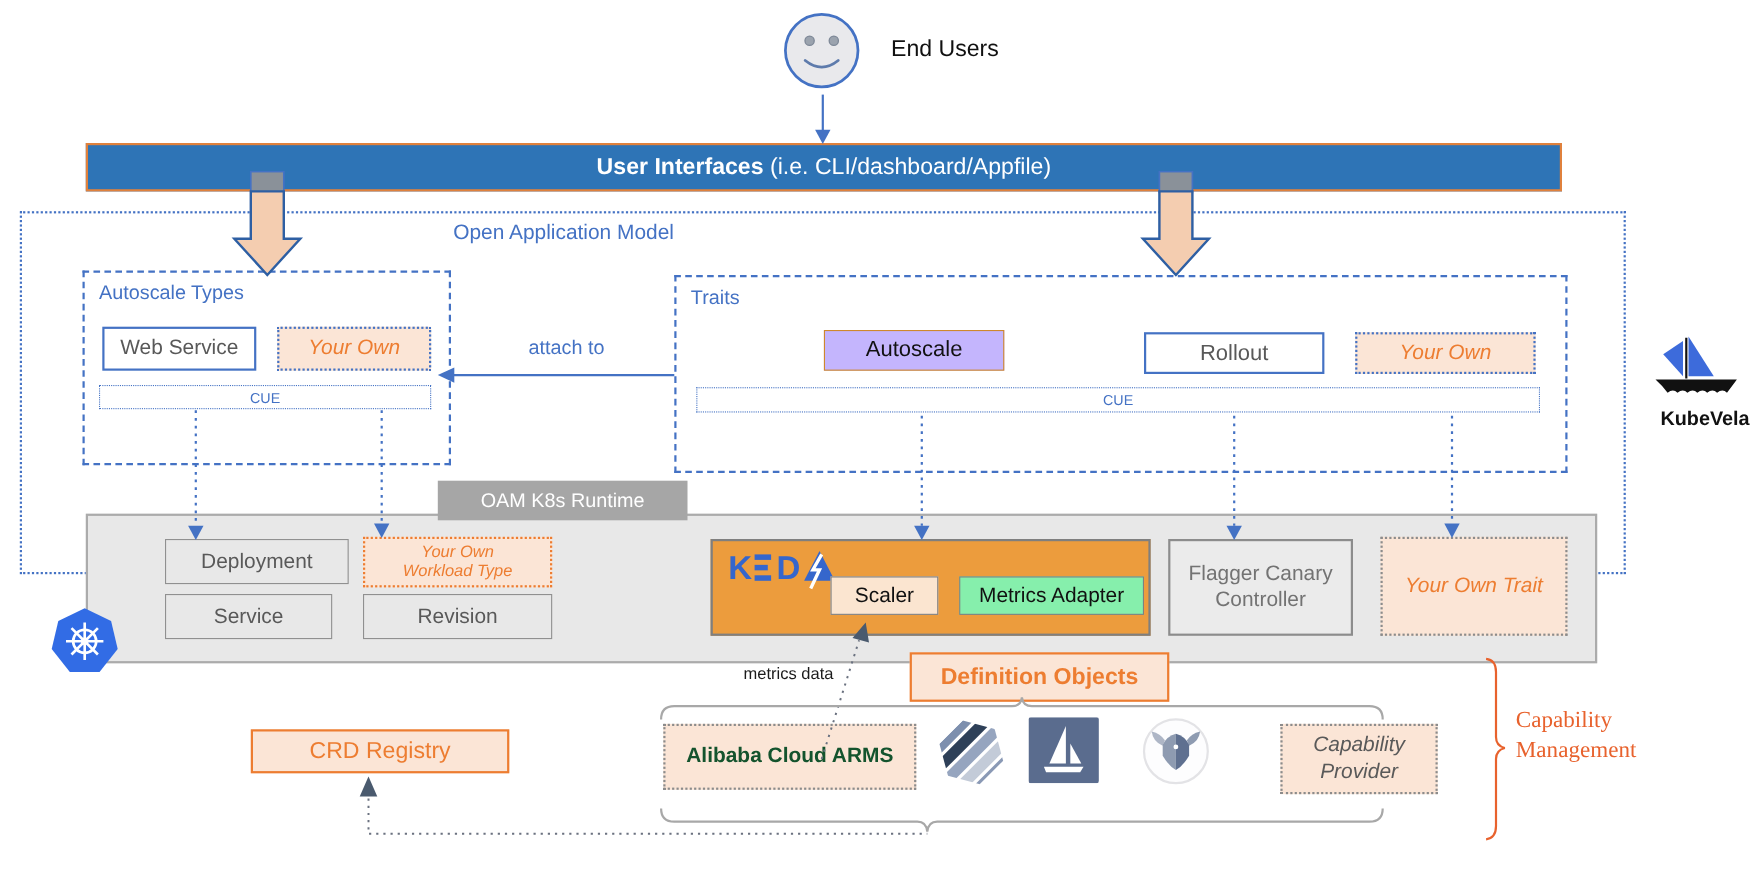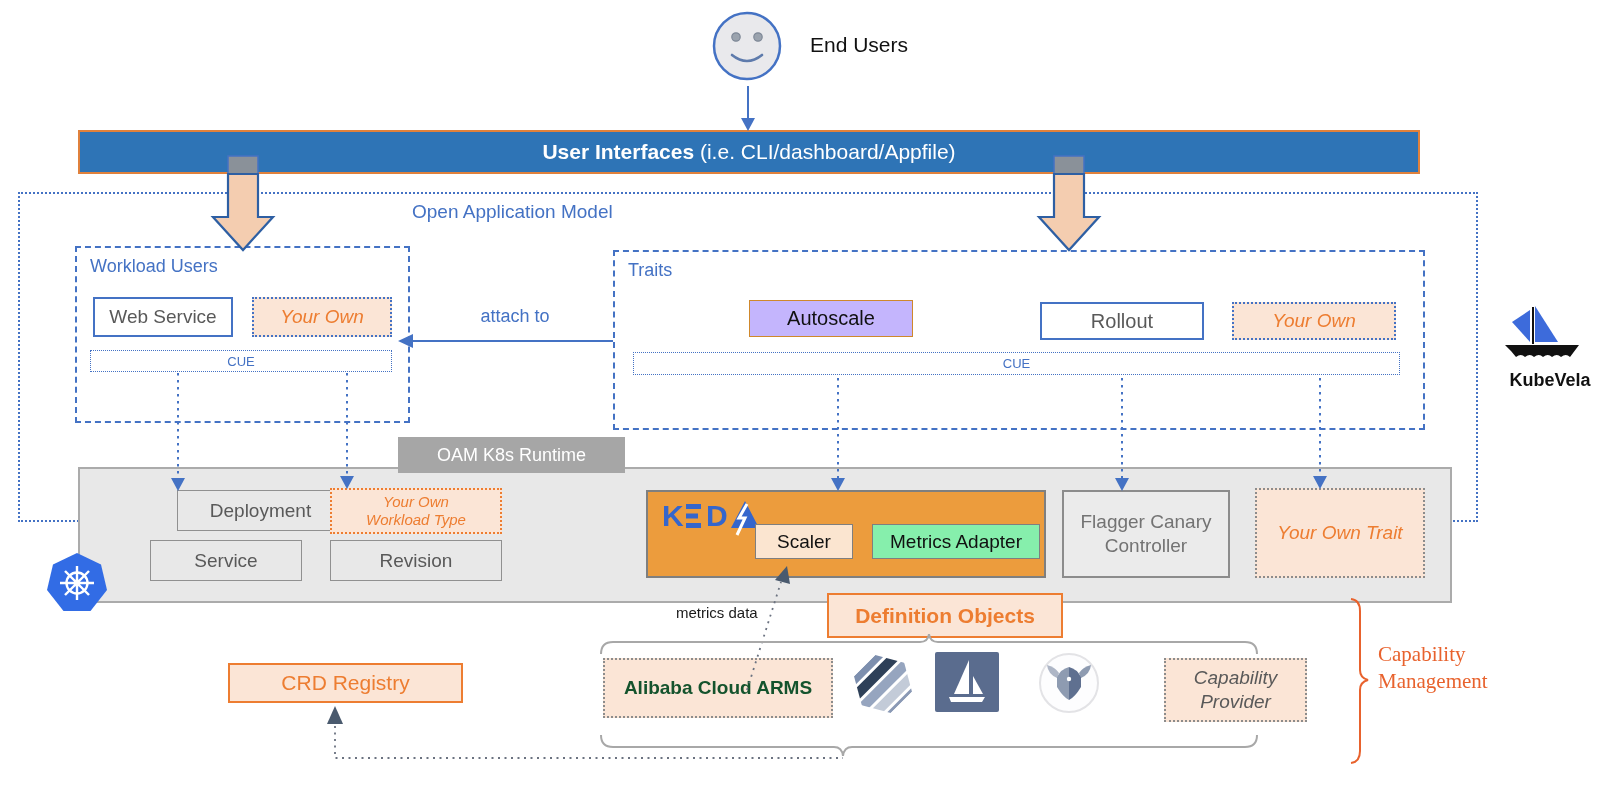--- a/index.html
+++ b/index.html
@@ -29,21 +29,21 @@
   #cue-workload{left:90px;top:350px;width:302px;height:22px;}
   #cue-traits{left:633px;top:352px;width:767px;height:23px;}
   #attach-to{left:452px;top:306px;width:126px;font-size:18px;}
   #autoscale{left:749px;top:300px;width:164px;height:37px;background:#c4b5fd;border:1px solid #CF882C;color:#111;font-size:20px;}
   #rollout{left:1040px;top:302px;width:164px;height:38px;background:#fff;border:2px solid #4472C4;font-size:20px;}
   #your-own-trait-top{left:1232px;top:302px;width:164px;height:38px;background:#FBE5D6;border:2px dotted #4472C4;font-size:19px;}
   
   #runtime-label{left:398px;top:437px;width:227px;height:36px;background:#A6A6A6;color:#fff;font-size:18px;z-index:3;}
   #runtime-box{left:78px;top:467px;width:1374px;height:136px;background:#E8E8E8;border:2px solid #ABABAB;z-index:1;}
   .rt-node{background:#E8E8E8;border:1.5px solid #909090;color:#595959;font-size:19px;z-index:2;}
-  #deployment{left:150px;top:490px;width:167px;height:41px;margin-left:27px;}
+  #deployment{left:150px;top:490px;width:167px;height:41px;}
   #service{left:150px;top:540px;width:152px;height:41px;}
   #revision{left:330px;top:540px;width:172px;height:41px;}
   #your-own-workload-type{left:330px;top:488px;width:172px;height:46px;background:#FBE5D6;border:2px dotted #ED7D31;
      font-size:15px;line-height:18px;z-index:2;}
   #keda-box{left:646px;top:490px;width:400px;height:88px;background:#EC9C3D;border:2px solid #7F7F7F;z-index:2;}
   #scaler{left:755px;top:524px;width:98px;height:35px;background:#FBE5D0;border:1.5px solid #7F7F7F;color:#111;font-size:19px;z-index:3;}
   #metrics-adapter{left:872px;top:524px;width:168px;height:35px;background:#86efac;border:1.5px solid #7F7F7F;color:#111;font-size:19px;z-index:3;}
   #flagger{left:1062px;top:490px;width:168px;height:88px;background:#EBEBEB;border:2px solid #8C8C8C;color:#737373;
      font-size:19px;line-height:24px;z-index:2;}
   #your-own-trait-runtime{left:1255px;top:488px;width:170px;height:90px;background:#FBE5D6;border:2px dotted #8C8C8C;
@@ -90,21 +90,21 @@
   </svg>
   <svg class="abs" style="left:1036px;top:155px;z-index:3;" width="66" height="99">
     <rect x="18" y="1" width="30" height="19" fill="#8A9199" stroke="#4472C4" stroke-width="1.5"></rect>
     <polygon points="18,19 48,19 48,62 63,62 33,95 3,62 18,62" fill="#F4CDB0" stroke="#2E5FA3" stroke-width="2.2"></polygon>
   </svg>
 
   <div class="abs" id="oam-box"></div>
   <div class="abs blue-txt" id="oam-label">Open Application Model</div>
 
   <div class="abs dashed-box" id="workload-box"></div>
-  <div class="abs blue-txt" id="workload-title">Workload Users</div>
+  <div class="abs blue-txt" id="workload-title">Autoscale Types</div>
   <div class="abs ctr node gray-txt" id="web-service">Web Service</div>
   <div class="abs ctr node orange-it" id="your-own-workload">Your Own</div>
   <div class="abs ctr cue-strip" id="cue-workload">CUE</div>
 
   <div class="abs dashed-box" id="traits-box"></div>
   <div class="abs blue-txt" id="traits-title">Traits</div>
   <div class="abs ctr node" id="autoscale">Autoscale</div>
   <div class="abs ctr node gray-txt" id="rollout">Rollout</div>
   <div class="abs ctr node orange-it" id="your-own-trait-top">Your Own</div>
   <div class="abs ctr cue-strip" id="cue-traits">CUE</div>

